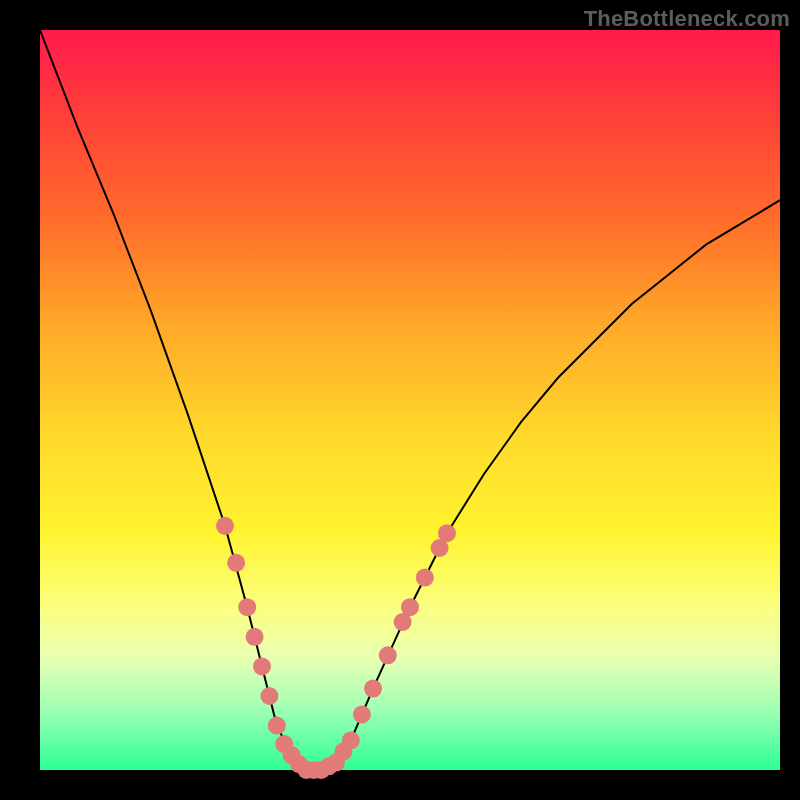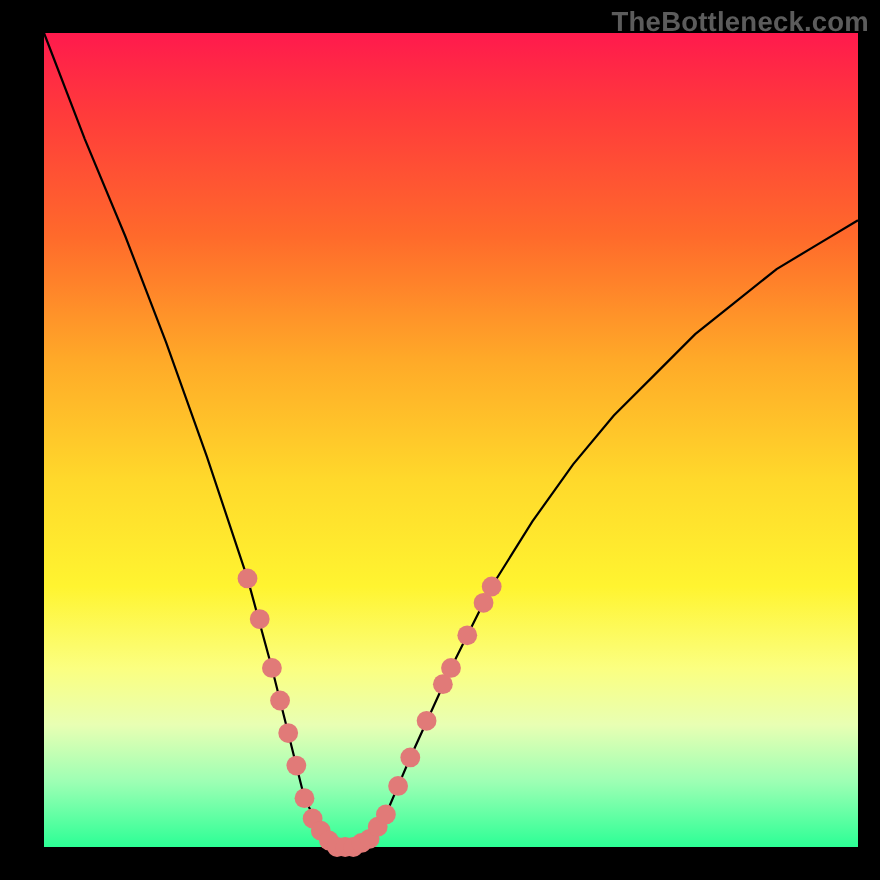--- a/index.html
+++ b/index.html
@@ -17,21 +17,21 @@
     top: 0;
     width: 800px;
     height: 800px;
     background: #000;
   }
   .watermark {
     position: absolute;
     top: 6px;
     right: 10px;
     color: #5c5c5c;
-    font-size: 25px;
+    font-size: 22px;
     font-weight: 600;
     letter-spacing: 0.2px;
     z-index: 50;
   }
   .plot-area {
     position: absolute;
     left: 40px;
     top: 30px;
     width: 740px;
     height: 740px;

